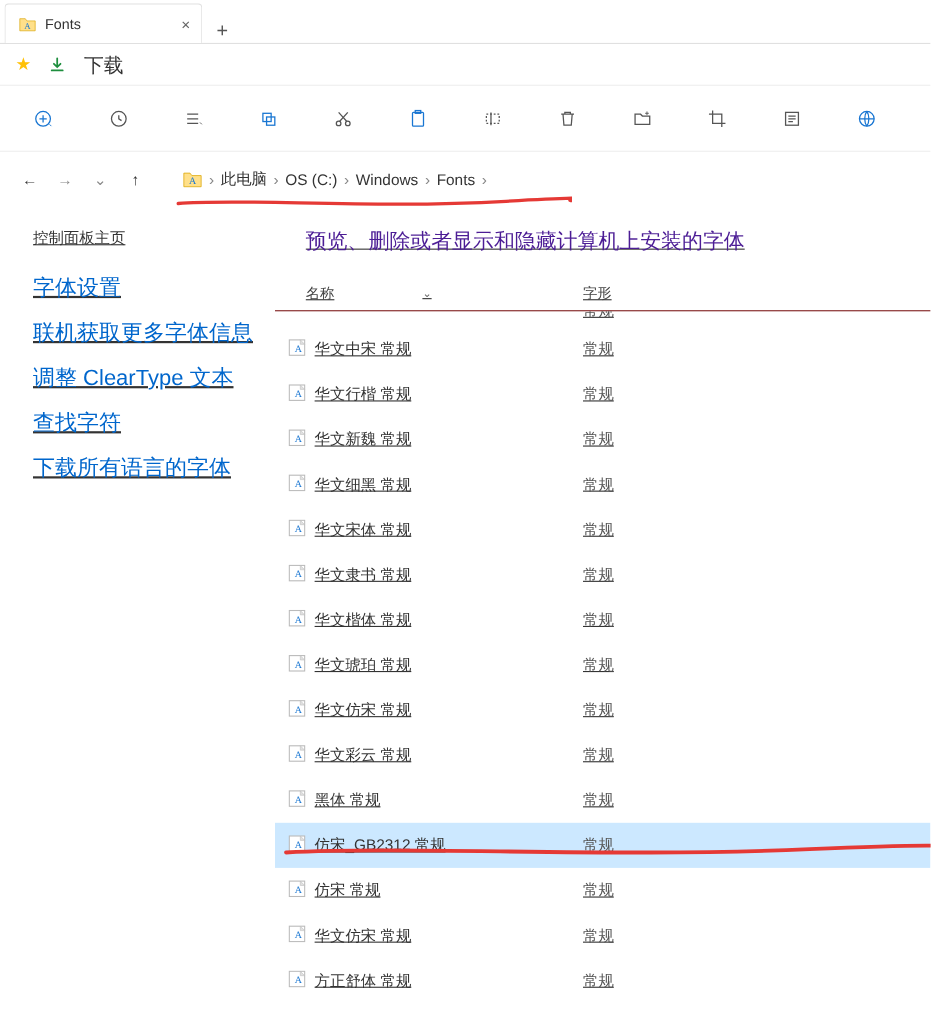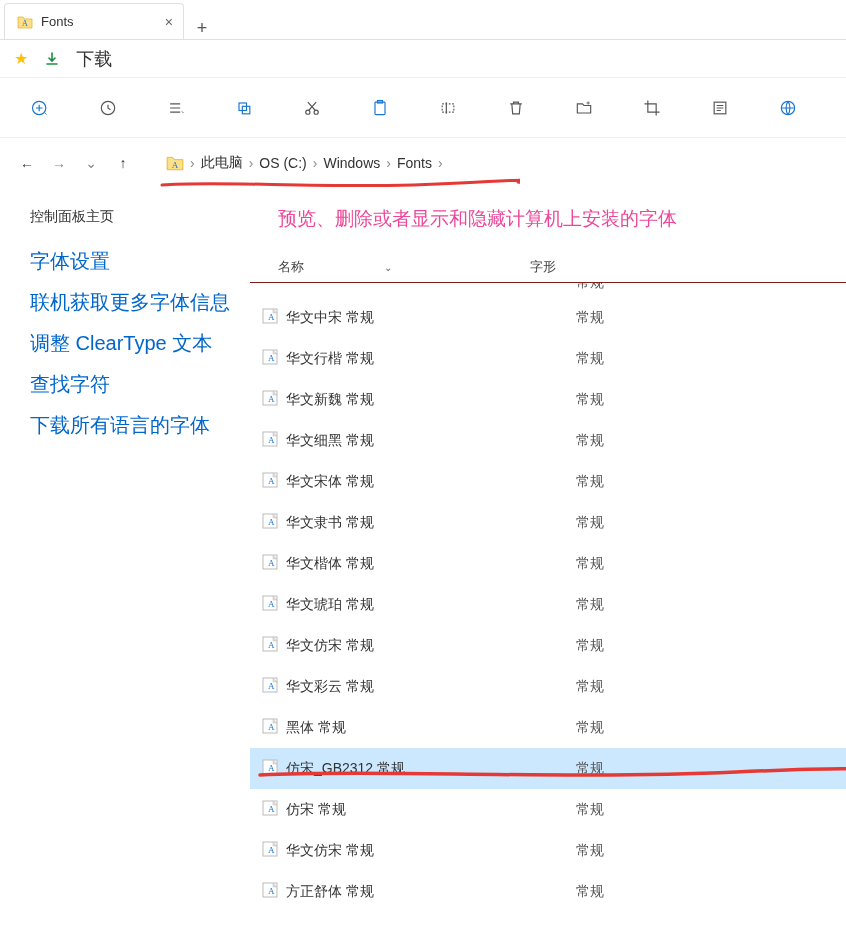--- a/index.html
+++ b/index.html
@@ -80,35 +80,35 @@
   .bc-sep { color:#888; }
   .bc-item { color:#333; }
   .redline1 {
     position:absolute;
     left:160px; top:40px;
     width:360px; height:14px;
     pointer-events:none;
   }
 
   
-  .main { display:flex; height: calc(931px - 40px - 38px - 60px - 50px);}
+  .main { display:flex; height: calc(931px - 40px - 38px - 60px - 50px); text-decoration: underline;}
   .sidebar {
     width: 250px;
     padding: 20px 0 0 30px;
   }
   .sidebar .homelink { color:#333; font-size:14px; margin-bottom:22px; display:block;}
   .sidebar .sblink { color:#0066cc; font-size:20px; margin-bottom:14px; display:block;}
 
   .content {
     flex:1;
     padding-top: 18px;
     position:relative;
   }
   .heading {
-    color:#ec4899;
+    color:#4c1d95;
     font-size:19px;
     margin-left: 28px;
     margin-bottom: 20px;
   }
   .colhdr {
     display:flex;
     border-bottom:1px solid #7f1d1d;
     font-size:13px;
     color:#444;
     padding:6px 0;
@@ -119,21 +119,21 @@
 
   .listwrap { overflow:hidden; }
   .row {
     display:flex;
     align-items:center;
     height:41px;
     font-size:14px;
   }
   .row.selected { background:#cce8ff; }
   .row .c1 { width:280px; padding-left:12px; display:flex; align-items:center; gap:8px;}
-  .row .c2 { width:120px; color:#555;text-align:center;}
+  .row .c2 { width:120px; color:#555;}
   .fico { width:16px; height:16px; flex:none; }
   .cutoff { height:14px; overflow:hidden; display:flex; align-items:flex-end;}
   .cutoff .row{ height:28px;}
 
   .redline2{
     position:absolute;
     left:6px;
     width:610px;
     height:16px;
     pointer-events:none;

